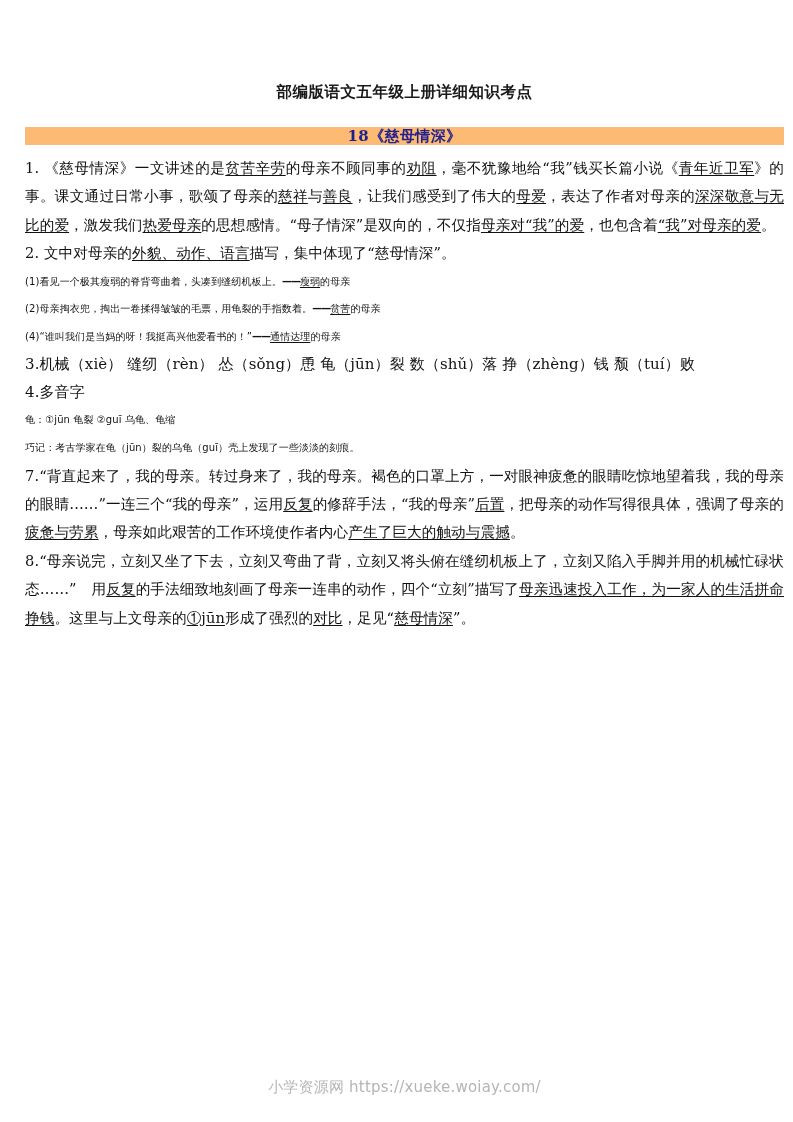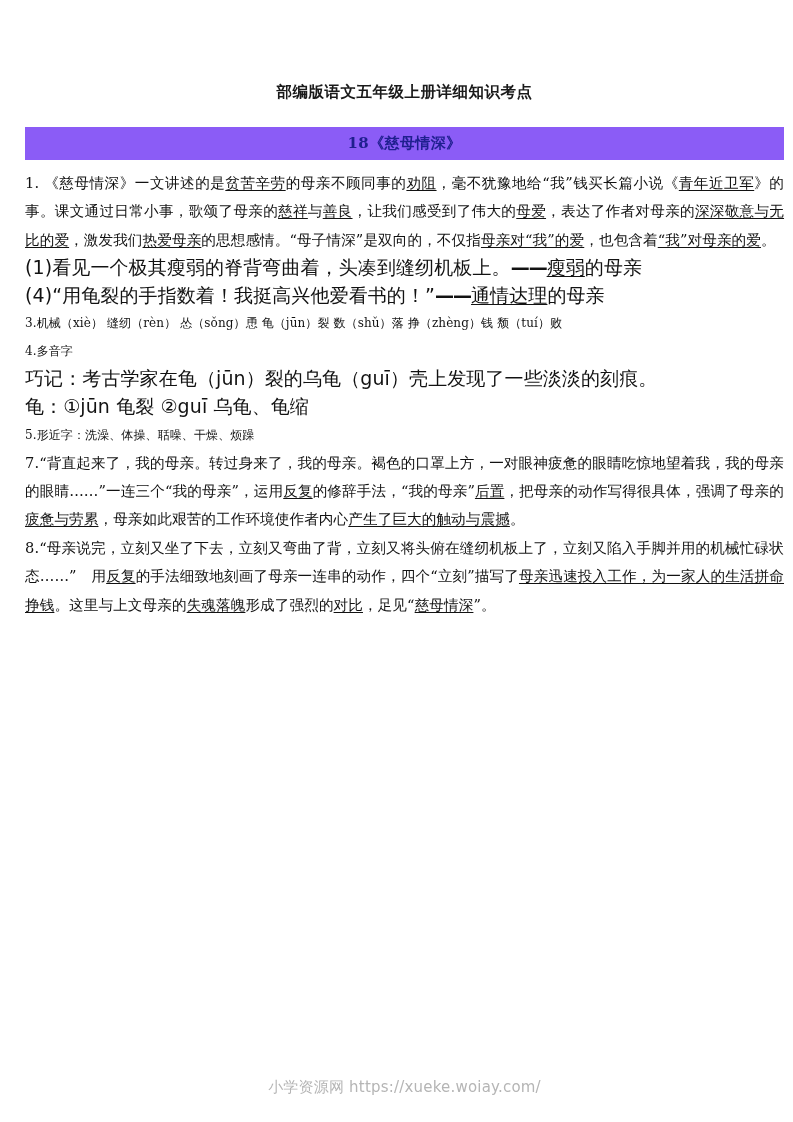--- a/index.html
+++ b/index.html
@@ -29,22 +29,22 @@
     font-size: 15.5px;
     font-weight: bold;
     letter-spacing: 0.5px;
     margin-top: 82px;
     margin-bottom: 0;
     color: #1a1a1a;
     font-family: "DejaVu Serif", "Liberation Serif", serif;
   }
   .section-banner {
     margin-top: 24px;
-    height: 33px;
-    background: #8b5cf6;
+    height: 18px;
+    background: #fdba74;
     display: flex;
     align-items: center;
     justify-content: center;
   }
   .section-banner-text {
     color: #1f1f8f;
     font-weight: bold;
     font-size: 15px;
     letter-spacing: 0.4px;
   }
@@ -54,25 +54,25 @@
   .para {
     font-size: 14.6px;
     line-height: 28.4px;
     text-align: justify;
     text-justify: inter-ideograph;
     margin: 0;
     color: #121212;
     letter-spacing: 0.1px;
   }
   .para.small {
-    font-size: 12px;
+    font-size: 15px;
     line-height: 28px;
   }
   .para.sub {
-    font-size: 19px;
+    font-size: 10px;
     line-height: 27.6px;
     font-family: "DejaVu Sans", "Liberation Sans", sans-serif;
   }
   .u {
     text-decoration: underline;
     text-underline-offset: 2px;
   }
   .dash {
     font-weight: bold;
     letter-spacing: -1px;
@@ -98,39 +98,41 @@
 
   <div class="section-banner">
     <span class="section-banner-text">18《慈母情深》</span>
   </div>
 
   <div class="content">
 
     <p class="para"><span>1.</span>
       <span>《慈母情深》一文讲述的是</span><span class="u">贫苦辛劳</span><span>的母亲不顾同事的</span><span class="u">劝阻</span><span>，毫不犹豫地给“我”钱买长篇小说《</span><span class="u">青年近卫军</span><span>》的事。课文通过日常小事，歌颂了母亲的</span><span class="u">慈祥</span><span>与</span><span class="u">善良</span><span>，让我们感受到了伟大的</span><span class="u">母爱</span><span>，表达了作者对母亲的</span><span class="u">深深敬意与无比的爱</span><span>，激发我们</span><span class="u">热爱母亲</span><span>的思想感情。“母子情深”是双向的，不仅指</span><span class="u">母亲对“我”的爱</span><span>，也包含着</span><span class="u">“我”对母亲的爱</span><span>。</span></p>
 
+    <p class="para"><span>2.</span>
+      <span>文中对母亲的</span><span class="u">外貌、动作、语言</span><span>描写，集中体现了“慈母情深”。</span></p>
 
     <p class="para sub"><span>(1)</span><span>看见一个极其瘦弱的脊背弯曲着，头凑到缝纫机板上。</span><span class="dash">——</span><span class="u">瘦弱</span><span>的母亲</span></p>
 
+    <p class="para sub"><span>(2)</span><span>母亲掏衣兜，掏出一卷揉得皱皱的毛票，用龟裂的手指数着。</span><span class="dash">——</span><span class="u">贫苦</span><span>的母亲</span></p>
 
 
-    <p class="para sub"><span>(4)</span><span>“用龟裂的手指数着！我挺高兴他爱看书的！”</span><span class="dash">——</span><span class="u">通情达理</span><span>的母亲</span></p>
+    <p class="para sub"><span>(4)</span><span>“谁叫我们是当妈的呀！我挺高兴他爱看书的！”</span><span class="dash">——</span><span class="u">通情达理</span><span>的母亲</span></p>
 
     <p class="para small"><span>3.</span><span>机械（xiè） 缝纫（rèn） 怂（sǒng）恿 龟（jūn）裂 数（shǔ）落 挣（zhèng）钱 颓（tuí）败</span></p>
 
     <p class="para small"><span>4.</span><span>多音字</span></p>
 
+    <p class="para sub">龟：①jūn 龟裂 ②guī 乌龟、龟缩</p>
     <p class="para sub">巧记：考古学家在龟（jūn）裂的乌龟（guī）壳上发现了一些淡淡的刻痕。</p>
-    <p class="para sub">龟：①jūn 龟裂 ②guī 乌龟、龟缩</p>
 
-    <p class="para small"><span>5.</span><span>形近字：洗澡、体操、聒噪、干燥、烦躁</span></p>
 
 
     <p class="para"><span>7.</span><span>“背直起来了，我的母亲。转过身来了，我的母亲。褐色的口罩上方，一对眼神疲惫的眼睛吃惊地望着我，我的母亲的眼睛……”一连三个“我的母亲”，运用</span><span class="u">反复</span><span>的修辞手法，“我的母亲”</span><span class="u">后置</span><span>，把母亲的动作写得很具体，强调了母亲的</span><span class="u">疲惫与劳累</span><span>，母亲如此艰苦的工作环境使作者内心</span><span class="u">产生了巨大的触动与震撼</span><span>。</span></p>
 
-    <p class="para"><span>8.</span><span>“母亲说完，立刻又坐了下去，立刻又弯曲了背，立刻又将头俯在缝纫机板上了，立刻又陷入手脚并用的机械忙碌状态……”　用</span><span class="u">反复</span><span>的手法细致地刻画了母亲一连串的动作，四个“立刻”描写了</span><span class="u">母亲迅速投入工作，为一家人的生活拼命挣钱</span><span>。这里与上文母亲的</span><span class="u">失魂落魄</span><span>形成了强烈的</span><span class="u">对比</span><span>，足见“</span><span class="u">慈母情深</span><span>”。</span></p>
+    <p class="para"><span>8.</span><span>“母亲说完，立刻又坐了下去，立刻又弯曲了背，立刻又将头俯在缝纫机板上了，立刻又陷入手脚并用的机械忙碌状态……”　用</span><span class="u">反复</span><span>的手法细致地刻画了母亲一连串的动作，四个“立刻”描写了</span><span class="u">母亲迅速投入工作，为一家人的生活拼命挣钱</span><span>。这里与上文母亲的</span><span class="u">①jūn</span><span>形成了强烈的</span><span class="u">对比</span><span>，足见“</span><span class="u">慈母情深</span><span>”。</span></p>
 
 
   </div>
 
   <div class="watermark">小学资源网 https://xueke.woiay.com/</div>
 
 </div>
 
 </body></html>

